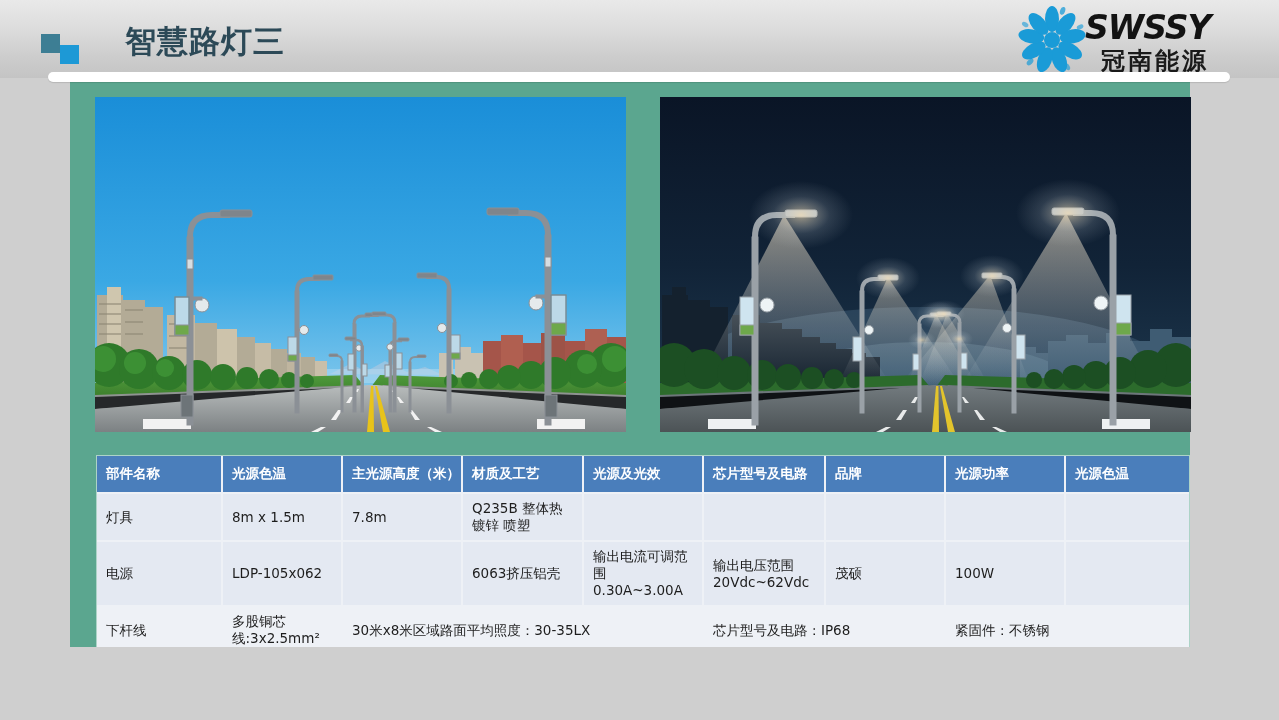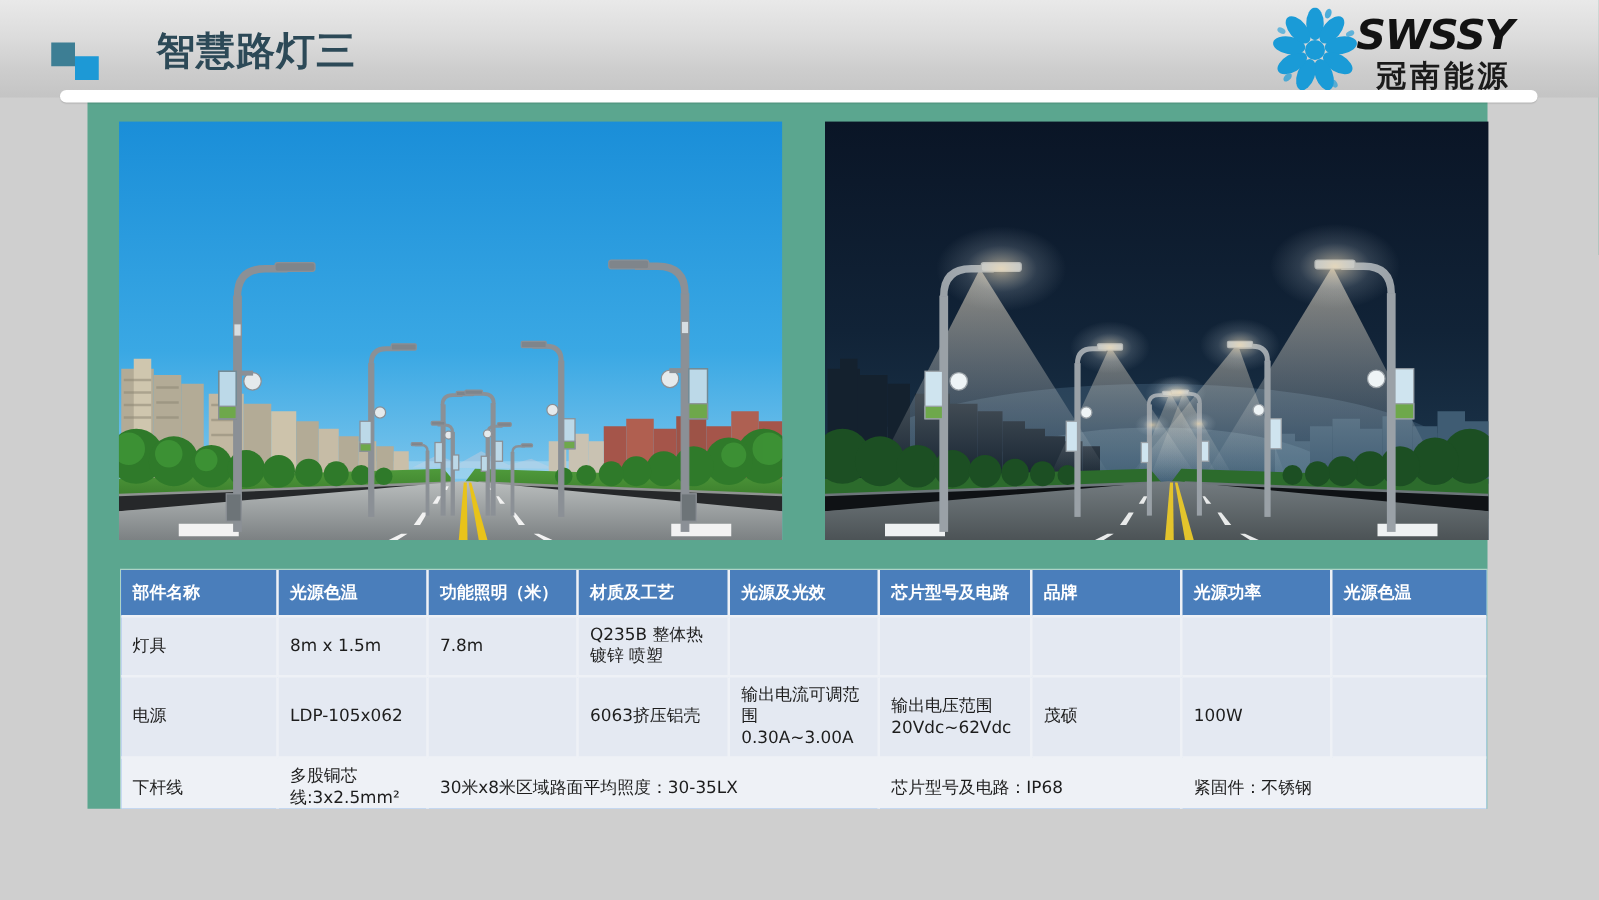--- a/index.html
+++ b/index.html
@@ -52,21 +52,21 @@
 
   
   .photo{position:absolute;overflow:hidden;}
   #img-day{left:95px;top:97px;width:531px;height:335px;}
   #img-night{left:660px;top:97px;width:531px;height:335px;}
   .photo svg{display:block;}
 
   
   .table-wrap{
     position:absolute;left:97px;top:456px;width:1092px;height:246px;
-    background:#3b82f6;
+    background:#15803d;
     box-shadow:0 0 0 1px rgba(255,255,255,.5);
   }
   table.spec{
     border-collapse:collapse;width:1092px;table-layout:fixed;
     font-size:13.5px;color:#1d1d1d;
     font-family:"DejaVu Sans","Liberation Sans",sans-serif;
   }
   table.spec th{
     background:#4a7ebb;color:#ffffff;font-weight:bold;
     text-align:left;padding:8px 9px;height:20px;font-size:13.5px;
@@ -502,21 +502,21 @@
           <col style="width:120px">
           <col style="width:122px">
         <col style="width:120px">
           <col style="width:120px">
           <col style="width:124px">
       </colgroup>
       <thead>
         <tr class="h-row">
           <th>部件名称</th>
           <th>光源色温</th>
-          <th>功能照明（米）</th>
+          <th>主光源高度（米）</th>
           <th>材质及工艺</th>
           <th>光源及光效</th>
           <th>芯片型号及电路</th>
           <th>品牌</th>
           <th>光源功率</th>
           <th>光源色温</th>
         </tr>
       </thead>
       <tbody>
         <tr class="r-odd">

